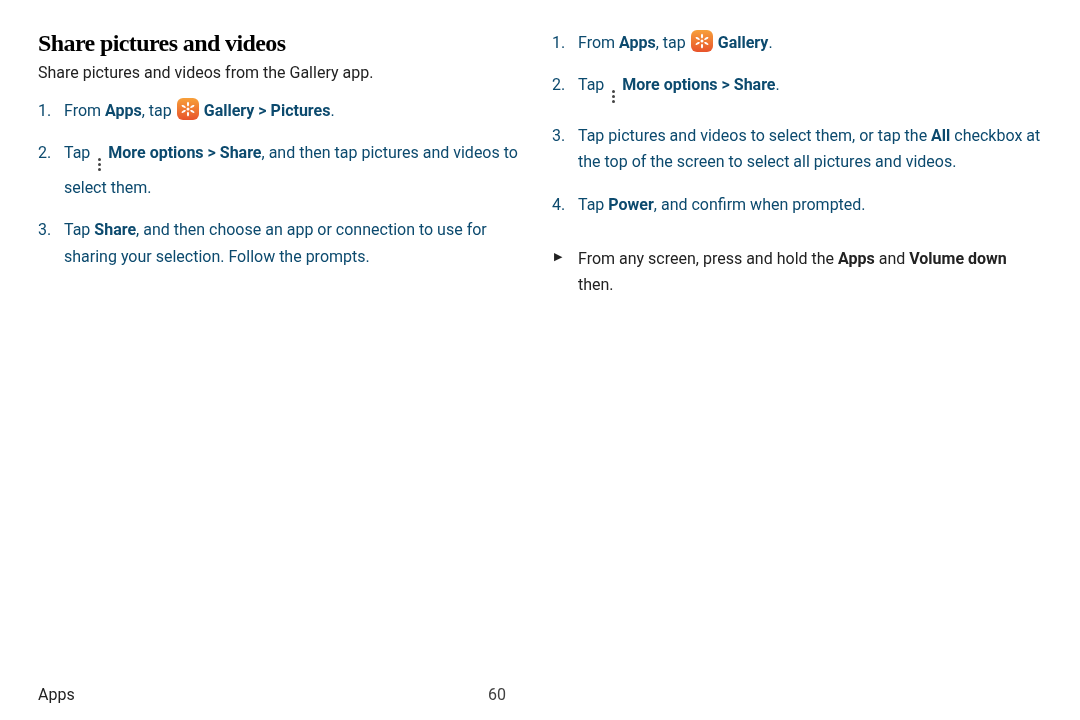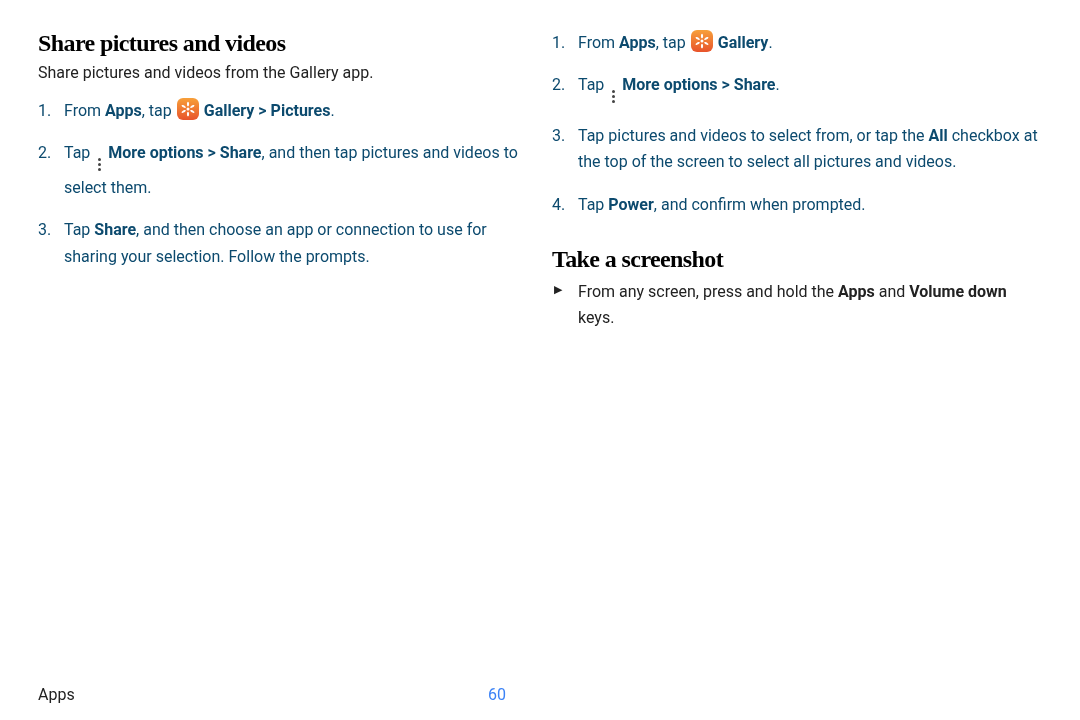--- a/index.html
+++ b/index.html
@@ -114,21 +114,21 @@
       bottom: 16px;
       left: 38px;
       font-size: 16px;
       color: #222;
     }
     .page-num {
       position: absolute;
       bottom: 16px;
       left: 488px;
       font-size: 16px;
-      color: #3b82f6;
+      color: #404040;
     }
   </style>
 </head>
 <body>
 
 <div class="columns">
   <div class="column">
     <div class="section-block">
       <h2>Share pictures and videos</h2>
       <p class="intro">Share pictures and videos from the Gallery app.</p>
@@ -193,33 +193,32 @@
             </span> <b>Gallery</b><span>.</span>
         </li>
         <li>
           <span>Tap </span><span class="more-icon">
               <span></span>
               <span></span>
               <span></span>
             </span> <b>More options</b><b> &gt; </b><b>Share</b><span>.</span>
         </li>
         <li>
-          <span>Tap pictures and videos to select from, or tap the </span><b>All</b><span> checkbox at the top of the screen to select all pictures and videos.</span>
+          <span>Tap pictures and videos to select them, or tap the </span><b>All</b><span> checkbox at the top of the screen to select all pictures and videos.</span>
         </li>
         <li>
           <span>Tap </span><b>Power</b><span>, and confirm when prompted.</span>
         </li>
       </ol>
     </div>
 
     <div class="section-block">
-      <h2>Take a screenshot</h2>
       <ul class="bullet-list">
         <li>
-          <span>From any screen, press and hold the </span><b>Apps</b><span> and </span><b>Volume down</b><span> keys.</span>
+          <span>From any screen, press and hold the </span><b>Apps</b><span> and </span><b>Volume down</b><span> then.</span>
         </li>
       </ul>
     </div>
   </div>
 </div>
 
 <div class="footer">Apps</div>
 <div class="page-num">60</div>
 
 </body></html>

